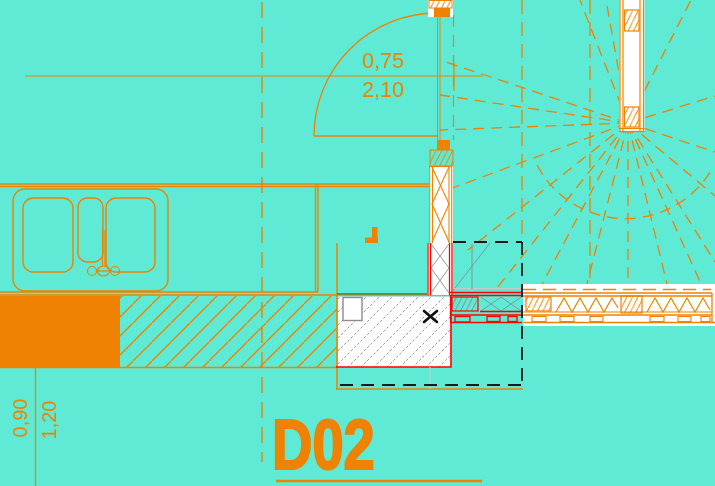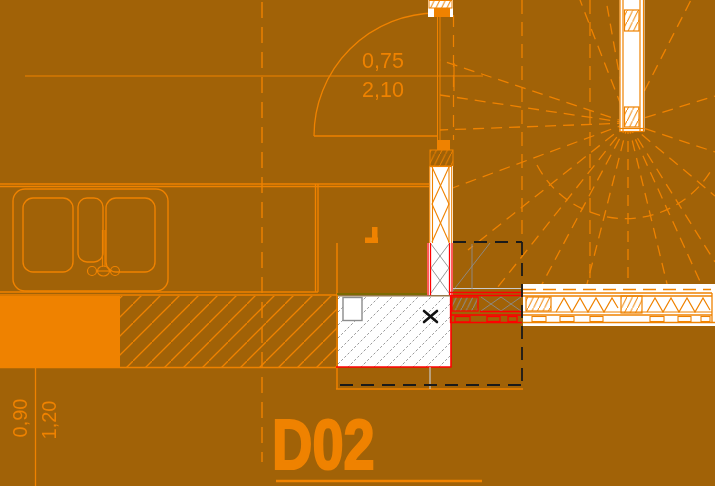--- a/index.html
+++ b/index.html
@@ -1,16 +1,16 @@
 <!DOCTYPE html>
 <html><head>
 <meta charset="utf-8">
 <style>
   html,body{margin:0;padding:0;background:#fff;}
-  .stage{position:relative;width:715px;height:486px;background:#a16207;overflow:hidden;
+  .stage{position:relative;width:715px;height:486px;background:#5eead4;overflow:hidden;
          font-family:"Liberation Sans",sans-serif;}
   svg text{font-family:"Liberation Sans",sans-serif;}
   .dim-text{fill:#EF8200;font-size:21.5px;}
   .dim-text-v{fill:#EF8200;font-size:20px;}
   .d02{fill:#EF8200;stroke:#EF8200;stroke-width:2.2;font-size:70px;font-weight:bold;}
 </style>
 </head>
 <body>
 
 <div class="stage">

